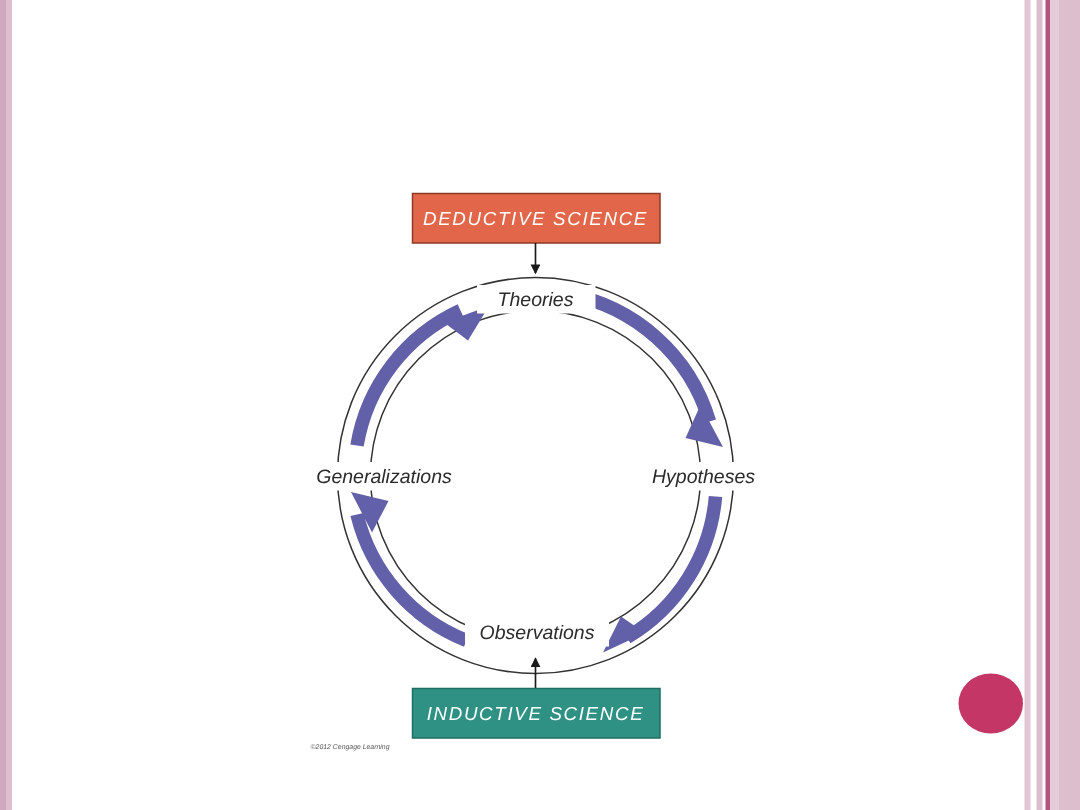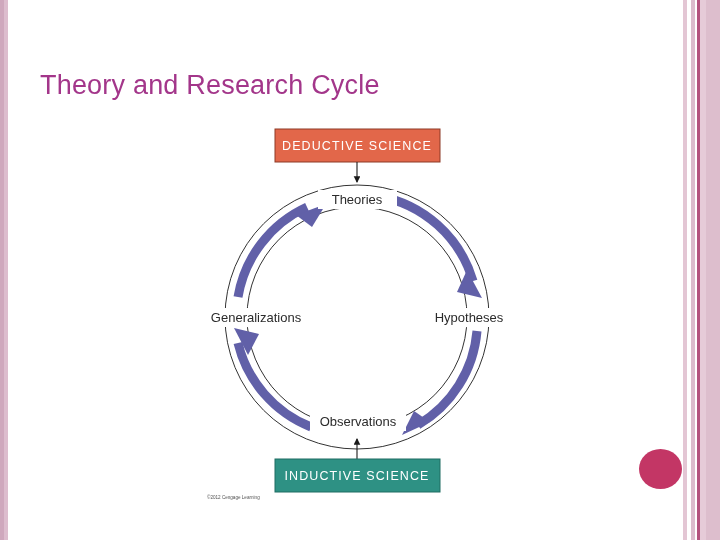--- a/index.html
+++ b/index.html
@@ -43,21 +43,21 @@
     left:639px;top:449px;
     width:43px;height:40px;
     border-radius:50%;
     background:#c33665;
   }
 
   
   .diagram{
     position:absolute;
     left:180px;top:115px;
-    width:370px;height:390px;
+    width:370px;height:390px;font-style:italic;
   }
   .diagram svg{display:block;}
 
   .box-label{
     font-family:"Liberation Sans", sans-serif;
     font-size:12.5px;
     fill:#ffffff;
     letter-spacing:1.1px;
     font-weight:normal;
   }
@@ -79,21 +79,20 @@
 
   <div class="stripe stripe-left-outer"></div>
   <div class="stripe stripe-left-inner"></div>
 
   <div class="stripe stripe-r1"></div>
   <div class="stripe stripe-r2"></div>
   <div class="stripe stripe-r3"></div>
   <div class="stripe stripe-r4"></div>
   <div class="stripe stripe-r5"></div>
 
-  <div class="title">Theory and Research Cycle</div>
 
   <div class="accent-dot"></div>
 
   <div class="diagram">
     <svg width="370" height="390" viewBox="0 0 370 390" xmlns="http://www.w3.org/2000/svg">
       <defs>
         <marker id="blkArrow" markerWidth="7" markerHeight="7" refX="5.2" refY="3" orient="auto">
           <path d="M0,0 L6,3 L0,6 z" fill="#1a1a1a"></path>
         </marker>
       </defs>

